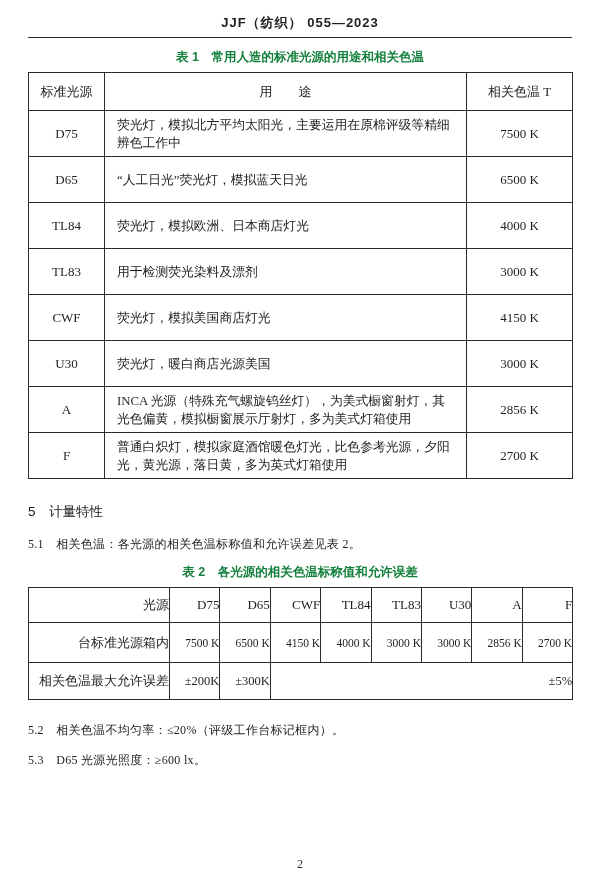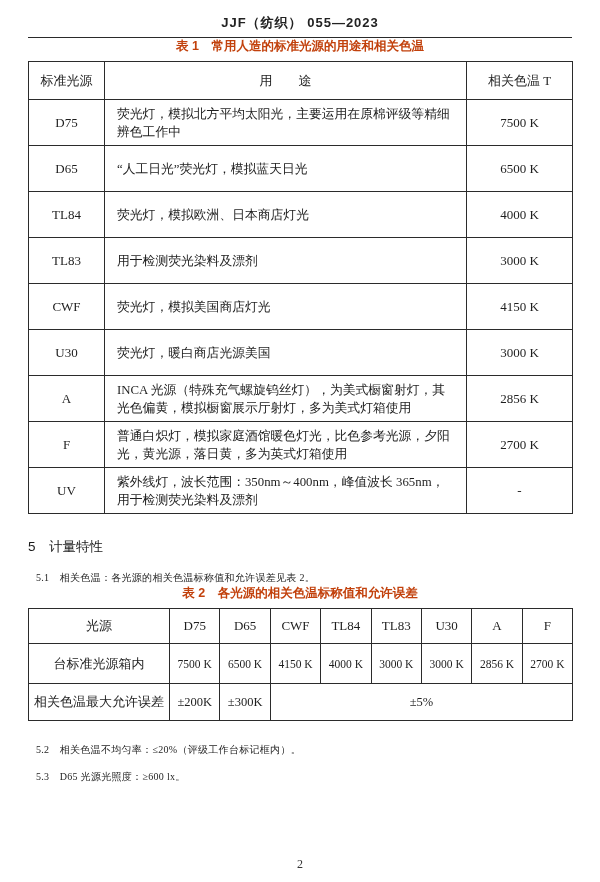--- a/index.html
+++ b/index.html
@@ -39,25 +39,26 @@
   .intro {
     margin-top: 14px;
     font-size: 14.5px;
     line-height: 27px;
     text-align: justify;
     text-justify: inter-ideograph;
     letter-spacing: 0.5px;
   }
 
   .table-caption {
+    margin-top: 11px;
     text-align: center;
     font-family: "Liberation Sans", "DejaVu Sans", sans-serif;
     font-weight: bold;
     font-size: 12.5px;
-    color: #c2410c;
+    color: #15803d;
   }
 
   table {
     border-collapse: collapse;
     table-layout: fixed;
     width: 544px;
     margin-top: 6px;
   }
   table, th, td { border: 1px solid #2b2b2b; }
   table { border-width: 1.5px; }
@@ -76,40 +77,39 @@
   .t1 td.use {
     text-align: left;
     padding: 4px 10px 4px 12px;
     line-height: 18px;
     font-size: 12.8px;
   }
   .t1 tr.r1 { height: 46px; }
 
   .t2 col.c-label { width: 141px; }
   .t2 col.c-v     { width: 50.4px; }
-  .t2 th, .t2 td { text-align: center; }
+  .t2 th, .t2 td { text-align: right; }
   .t2 tr.hdr { height: 35px; }
   .t2 tr.nominal { height: 40px; }
   .t2 tr.nominal td.val { font-size: 11.5px; }
   .t2 tr.mpe { height: 37px; }
   .t2 tr.mpe td.val { font-size: 12.5px; }
   .t2 td.label { font-size: 13px; }
 
   .sec-heading {
     margin-top: 24px;
     font-family: "Liberation Sans", "DejaVu Sans", sans-serif;
     font-weight: normal;
     font-size: 13.5px;
     color: #1a1a1a;
   }
   .clause {
     margin-top: 15px;
-    font-size: 10px;
+    font-size: 12px;
     letter-spacing: 0.3px;
-    margin-left: 8px;
   }
   .clause-bottom { margin-top: 22px; }
   .clause-bottom2 { margin-top: 13px; }
 
   .page-number {
     position: absolute;
     bottom: 10px;
     left: 0;
     width: 100%;
     text-align: center;
@@ -173,25 +173,20 @@
       </tr>
       <tr class="r1">
         <td class="source">A</td>
         <td class="use">INCA 光源（特殊充气螺旋钨丝灯），为美式橱窗射灯，其光色偏黄，模拟橱窗展示厅射灯，多为美式灯箱使用</td>
         <td class="cct">2856 K</td>
       </tr>
       <tr class="r1">
         <td class="source">F</td>
         <td class="use">普通白炽灯，模拟家庭酒馆暖色灯光，比色参考光源，夕阳光，黄光源，落日黄，多为英式灯箱使用</td>
         <td class="cct">2700 K</td>
-      </tr>
-      <tr class="r1">
-        <td class="source">UV</td>
-        <td class="use">紫外线灯，波长范围：350nm～400nm，峰值波长 365nm，用于检测荧光染料及漂剂</td>
-        <td class="cct">-</td>
       </tr>
     </tbody>
       </table>
 
     <div class="sec-heading">5　计量特性</div>
 
     <p class="clause">5.1　相关色温：各光源的相关色温标称值和允许误差见表 2。</p>
 
     <div class="table-caption">表 2　各光源的相关色温标称值和允许误差</div>
 

